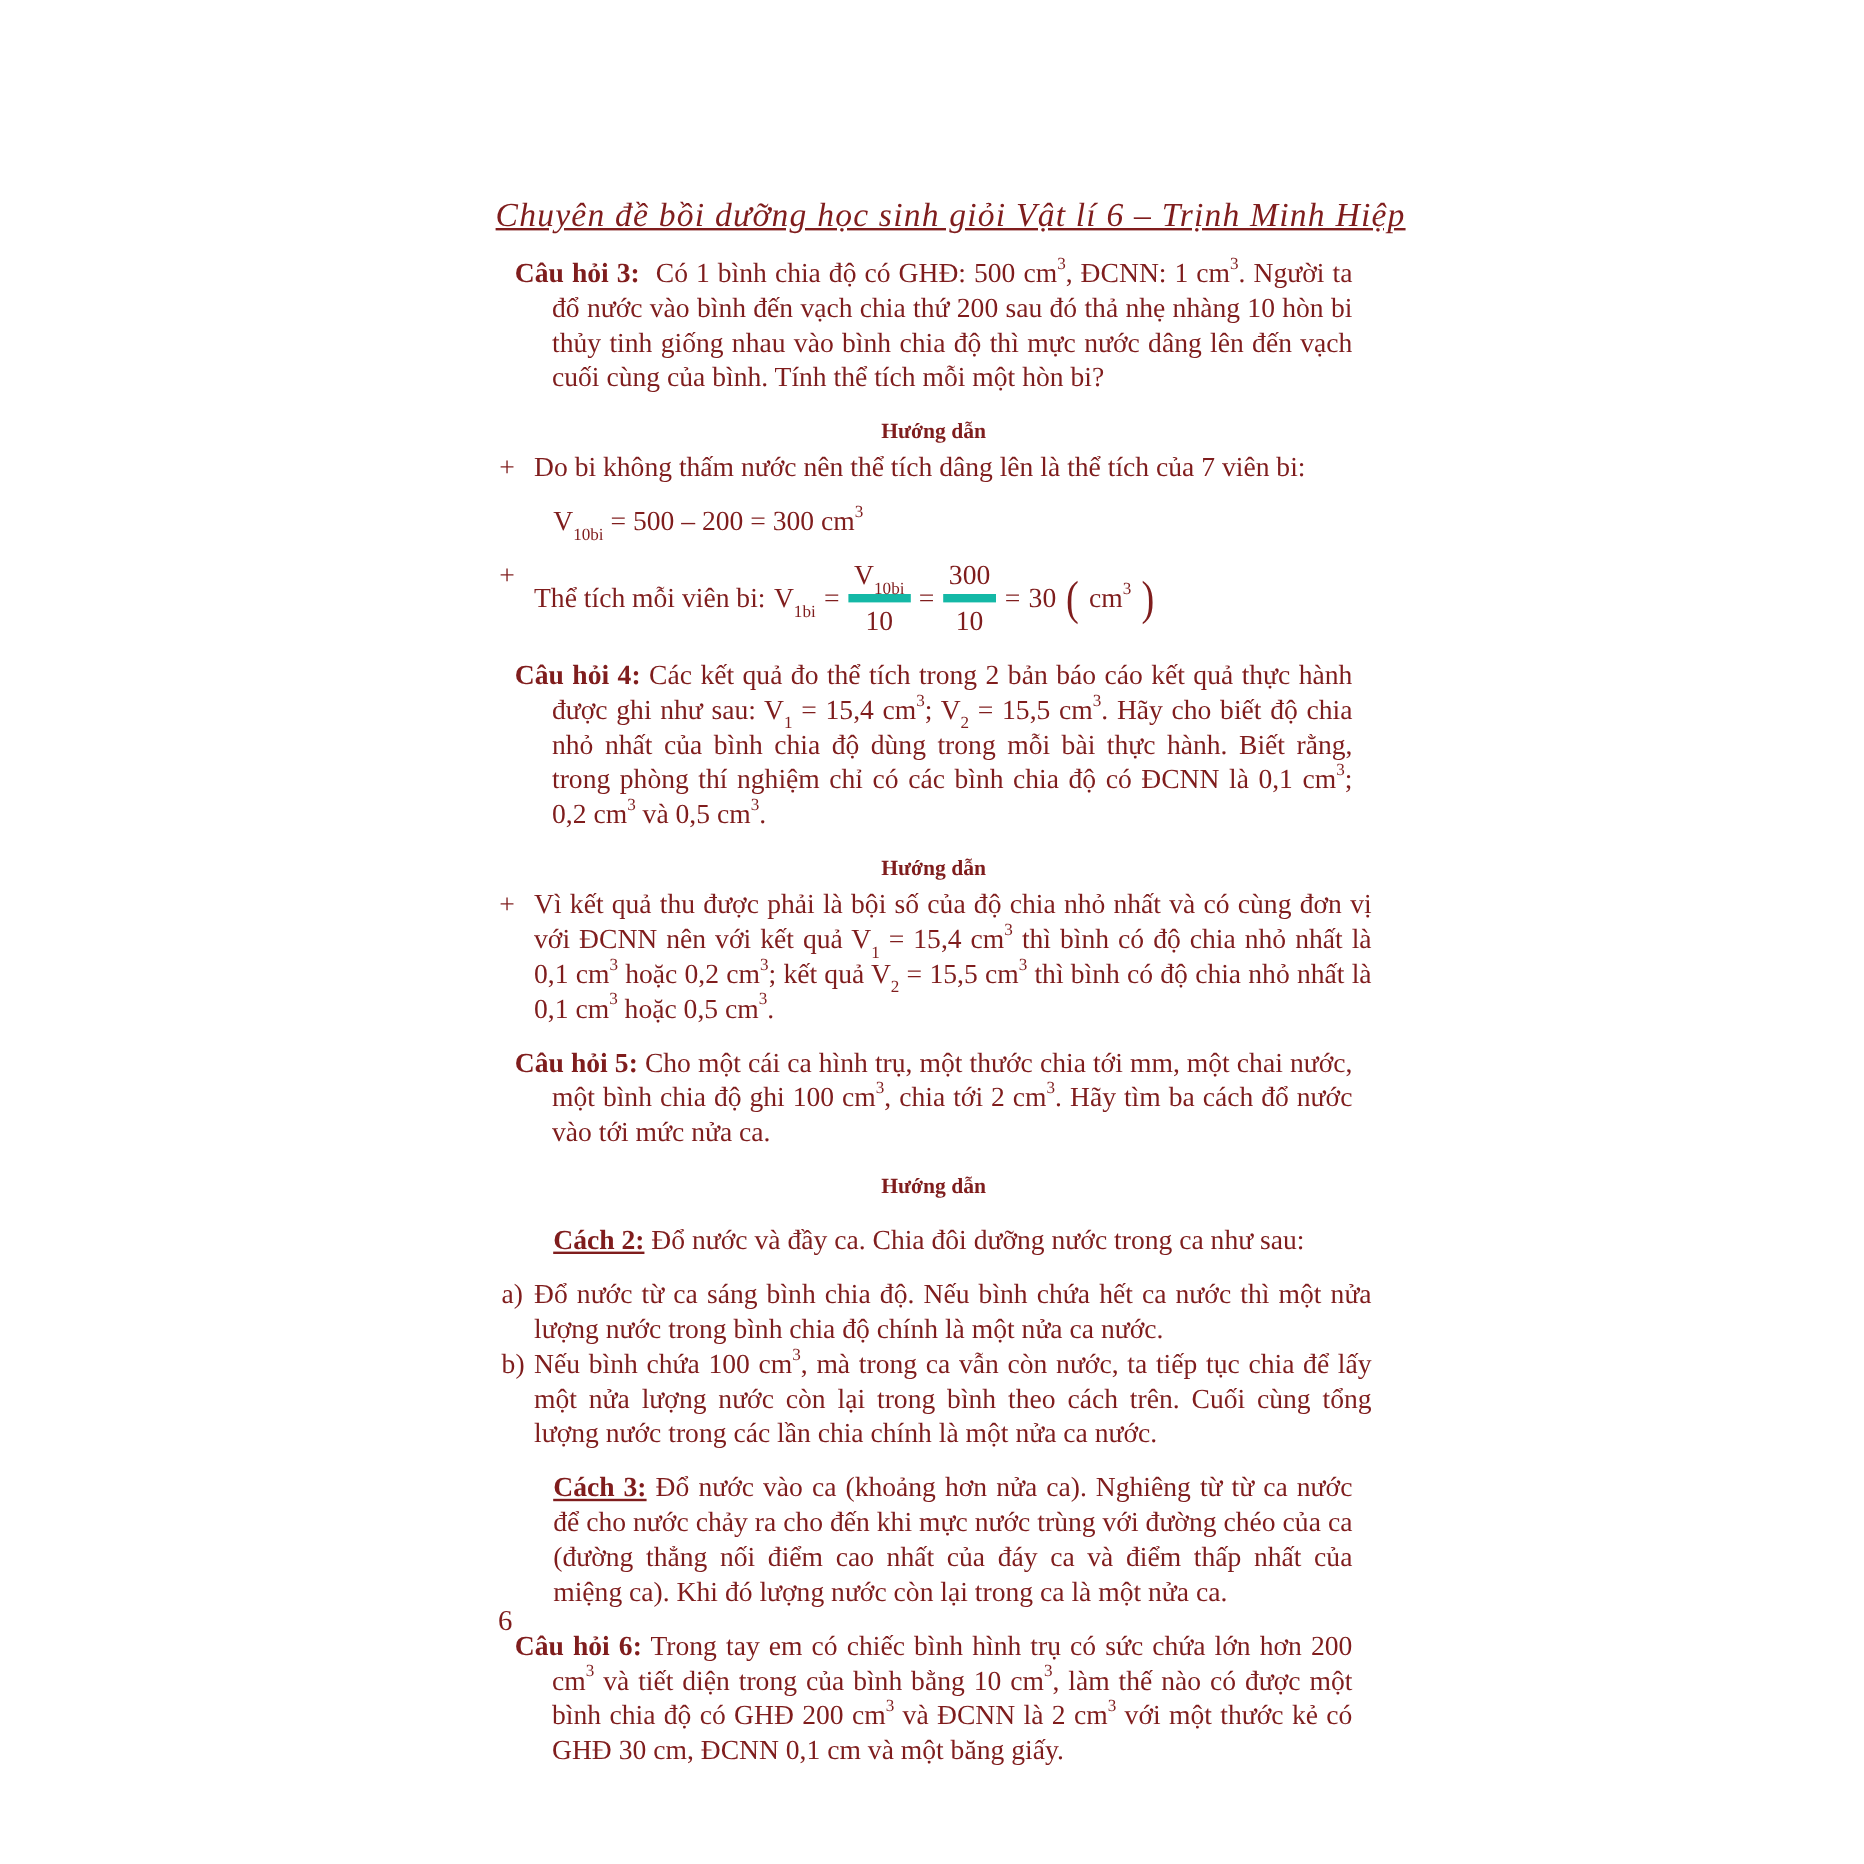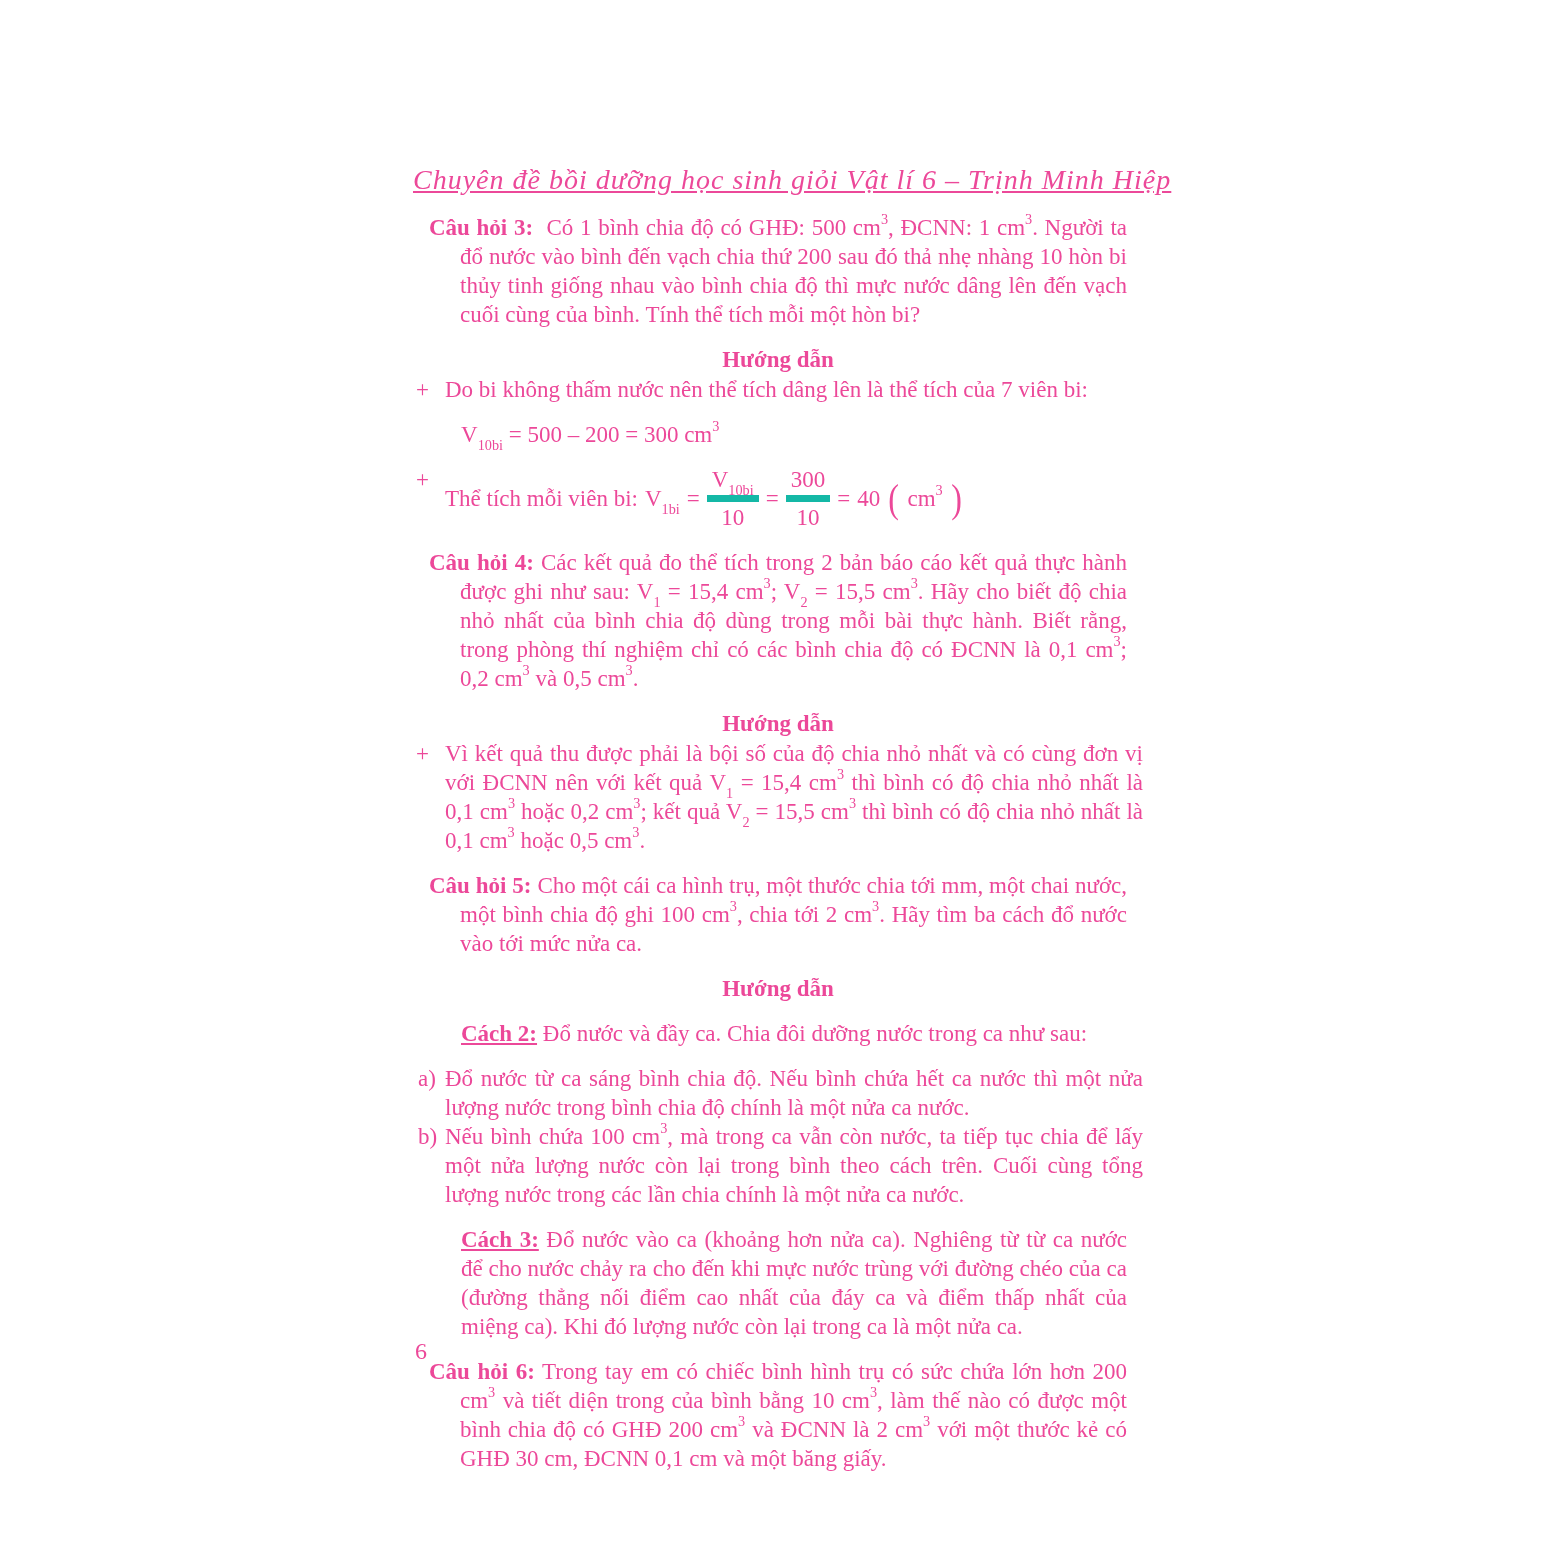--- a/index.html
+++ b/index.html
@@ -8,21 +8,21 @@
     width: 1553px;
     height: 1553px;
     background: #ffffff;
     overflow: hidden;
   }
   .canvas {
     position: relative;
     width: 1478px;
     height: 1553px;
     background: #ffffff;
-    color: #ec4899;
+    color: #7f1d1d;
     font-family: "Liberation Serif", "DejaVu Serif", serif;
   }
   .page-column {
     position: absolute;
     left: 413px;
     top: 163px;
     width: 730px;
   }
   .doc-header {
     font-style: italic;
@@ -38,21 +38,21 @@
     line-height: 29px;
     text-align: justify;
     margin: 16px;
   }
   .q-para {
     padding-left: 31px;
     text-indent: -31px;
   }
   .q-label { font-weight: bold; }
   .guide-heading {
-    font-size: 23px;
+    font-size: 18px;
     line-height: 29px;
     font-weight: bold;
     text-align: center;
     margin: 2px 0 1px 0;
   }
   .hd-item {
     position: relative;
     padding-left: 32px;
     margin: 0;
   }
@@ -150,21 +150,21 @@
         <span class="frac">
           <span class="num">V<sub>10bi</sub></span>
           <span class="den">10</span>
         </span>
         <span>=</span>
         <span class="frac">
           <span class="num">300</span>
           <span class="den">10</span>
         </span>
         <span>=</span>
-        <span>40</span>
+        <span>30</span>
         <span class="bigparen">(</span>
         <span>cm<sup>3</sup></span>
         <span class="bigparen">)</span>
       </span>
     </div>
 
     <p class="para q-para"><span class="q-label">Câu hỏi 4:</span> <span>Các kết quả đo thể tích trong 2 bản báo cáo kết quả thực hành được ghi như sau: V<sub>1</sub> = 15,4 cm<sup>3</sup>; V<sub>2</sub> = 15,5 cm<sup>3</sup>. Hãy cho biết độ chia nhỏ nhất của bình chia độ dùng trong mỗi bài thực hành. Biết rằng, trong phòng thí nghiệm chỉ có các bình chia độ có ĐCNN là 0,1 cm<sup>3</sup>; 0,2 cm<sup>3</sup> và 0,5 cm<sup>3</sup>.</span></p>
 
     <p class="guide-heading">Hướng dẫn</p>
 

